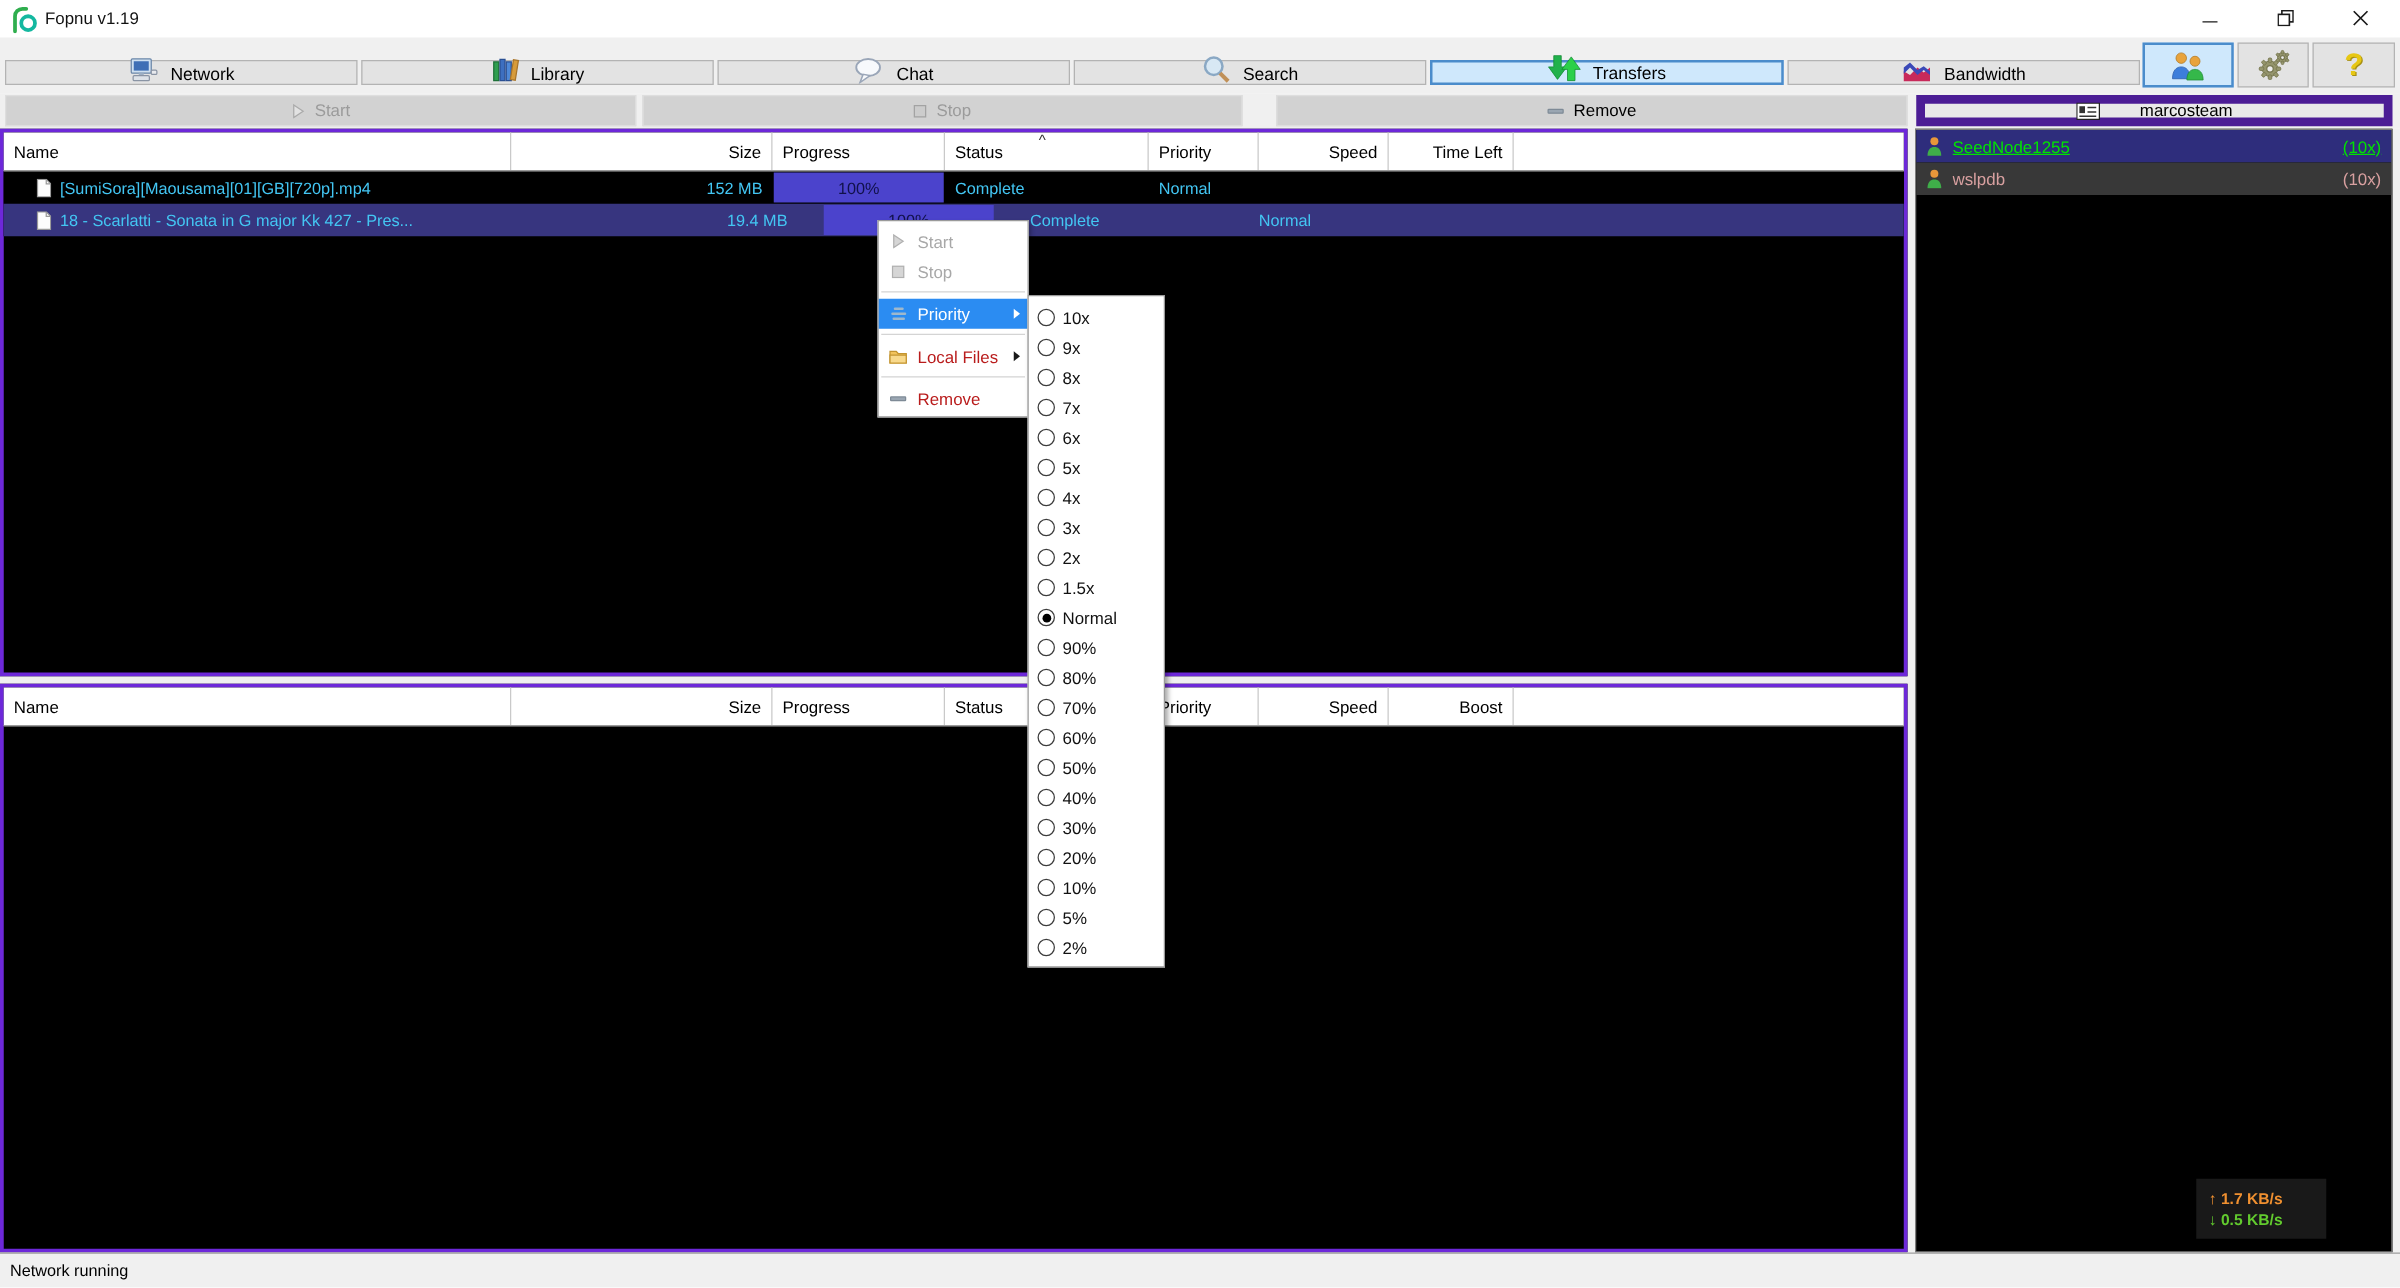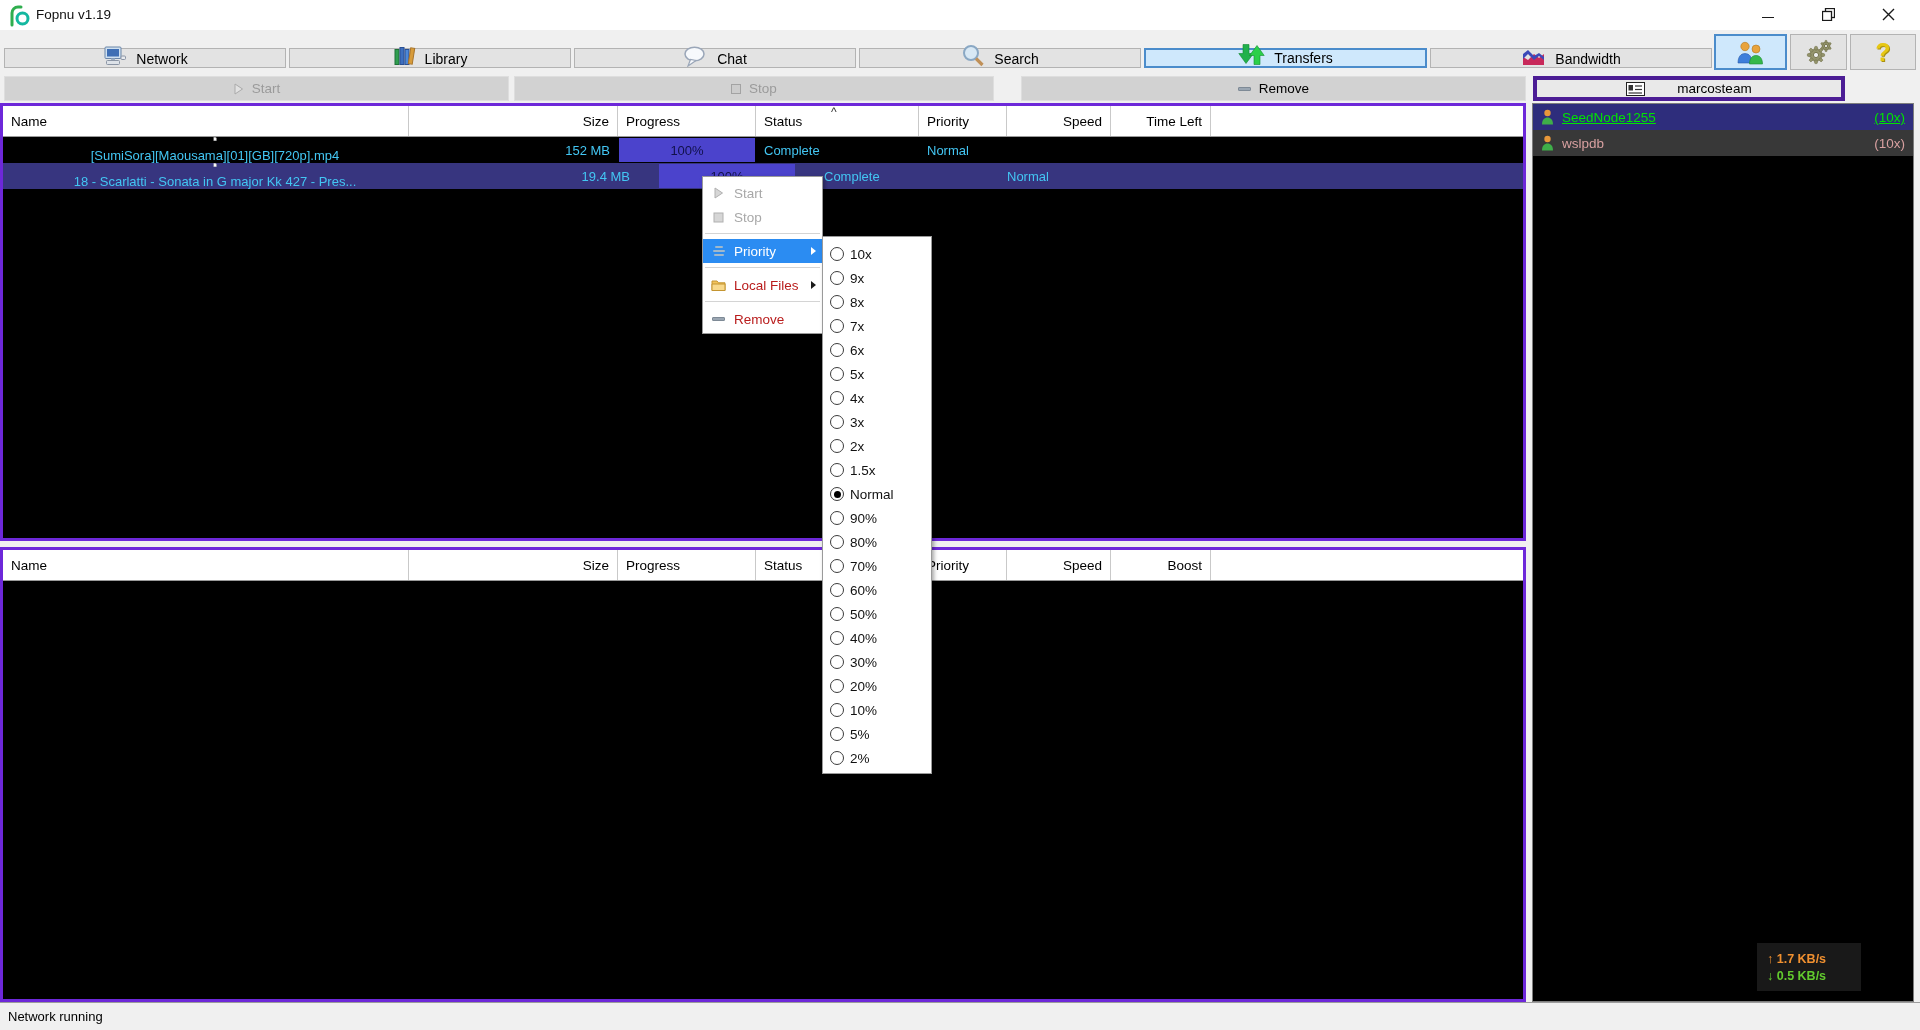--- a/index.html
+++ b/index.html
@@ -35,21 +35,21 @@
   .help-q { font-size:25px; font-weight:bold; color:#e7c713; text-shadow:1px 1px 0 #a89012; }
 
   
   .toolbar { position:absolute; left:0; top:75px; width:1920px; height:28px; background:#f0f0f0; }
   .tbtn { position:absolute; top:1px; height:25px; background:#d2d2d2; border:1px solid #dedede;
           display:flex; align-items:center; justify-content:center; gap:8px; font-size:13.5px; color:#000; }
   .tbtn.disabled { color:#9b9b9b; }
   .tb-start  { left:4px;    width:505px; }
   .tb-stop   { left:514px;  width:480px; }
   .tb-remove { left:1021px; width:505px; }
-  .tb-user   { left:1533px; width:312px; background:#e9e9e9; border:4px solid #4c1d95;gap:32px; }
+  .tb-user   { left:1533px; width:381px; background:#e9e9e9; border:7px solid #4c1d95;gap:32px; }
   .minus-bar { width:13px; height:4px; background:#9aa6b2; border:1px solid #7e8a96; border-radius:1px; }
   .stop-sq { width:10px; height:10px; background:#cccccc; border:1px solid #a3a3a3; }
 
   
   .content { position:absolute; left:0; top:103px; width:1920px; height:899px; background:#f0f0f0; }
 
   .maincol { position:absolute; left:0; top:0; width:1526px; height:899px; }
   .dtable { position:absolute; left:0; width:1526px; border:3px solid #6d28d9; background:#000; }
   .table1 { top:0; height:438px; }
   .table2 { top:444px; height:455px; }
@@ -60,21 +60,21 @@
   .th:nth-of-type(3){ width:138px; } .th:nth-of-type(4){ width:163px; }
   .th:nth-of-type(5){ width:88px;  } .th:nth-of-type(6){ width:104px; justify-content:flex-end; }
   .th:nth-of-type(7){ width:100px; justify-content:flex-end; } .th:nth-of-type(8){ flex:1; border-right:none; }
   .sort-caret { position:absolute; left:828px; top:-1px; font-size:12px; color:#333; }
 
   .tbody { background:#000; }
   .trow { display:flex; height:26px; background:#000; }
   .trow.selected { background:#37357f;gap:20px; }
   .td { display:flex; align-items:center; padding:0 8px; font-size:13px; color:#43c6f3;
         overflow:hidden; white-space:nowrap; }
-  .c-name { width:406px; gap:7px; padding-left:26px;flex-direction:column; }
+  .c-name { width:406px; gap:7px; padding-left:26px; }
   .c-size { width:209px; justify-content:flex-end; }
   .c-prog { width:138px; padding:1px 1px; }
   .c-status { width:163px; }
   .c-priority { width:88px; }
   .c-speed { width:104px; } .c-last { width:100px; }
   .pbar { width:100%; height:24px; background:#4b43cc; display:flex; align-items:center; justify-content:center; }
   .pbar span { color:#11114a; font-size:13px; }
 
   
   .sidebar { position:absolute; left:1532px; top:0; width:382px; height:899px; background:#000; border:1px solid #7d7d7d; }

